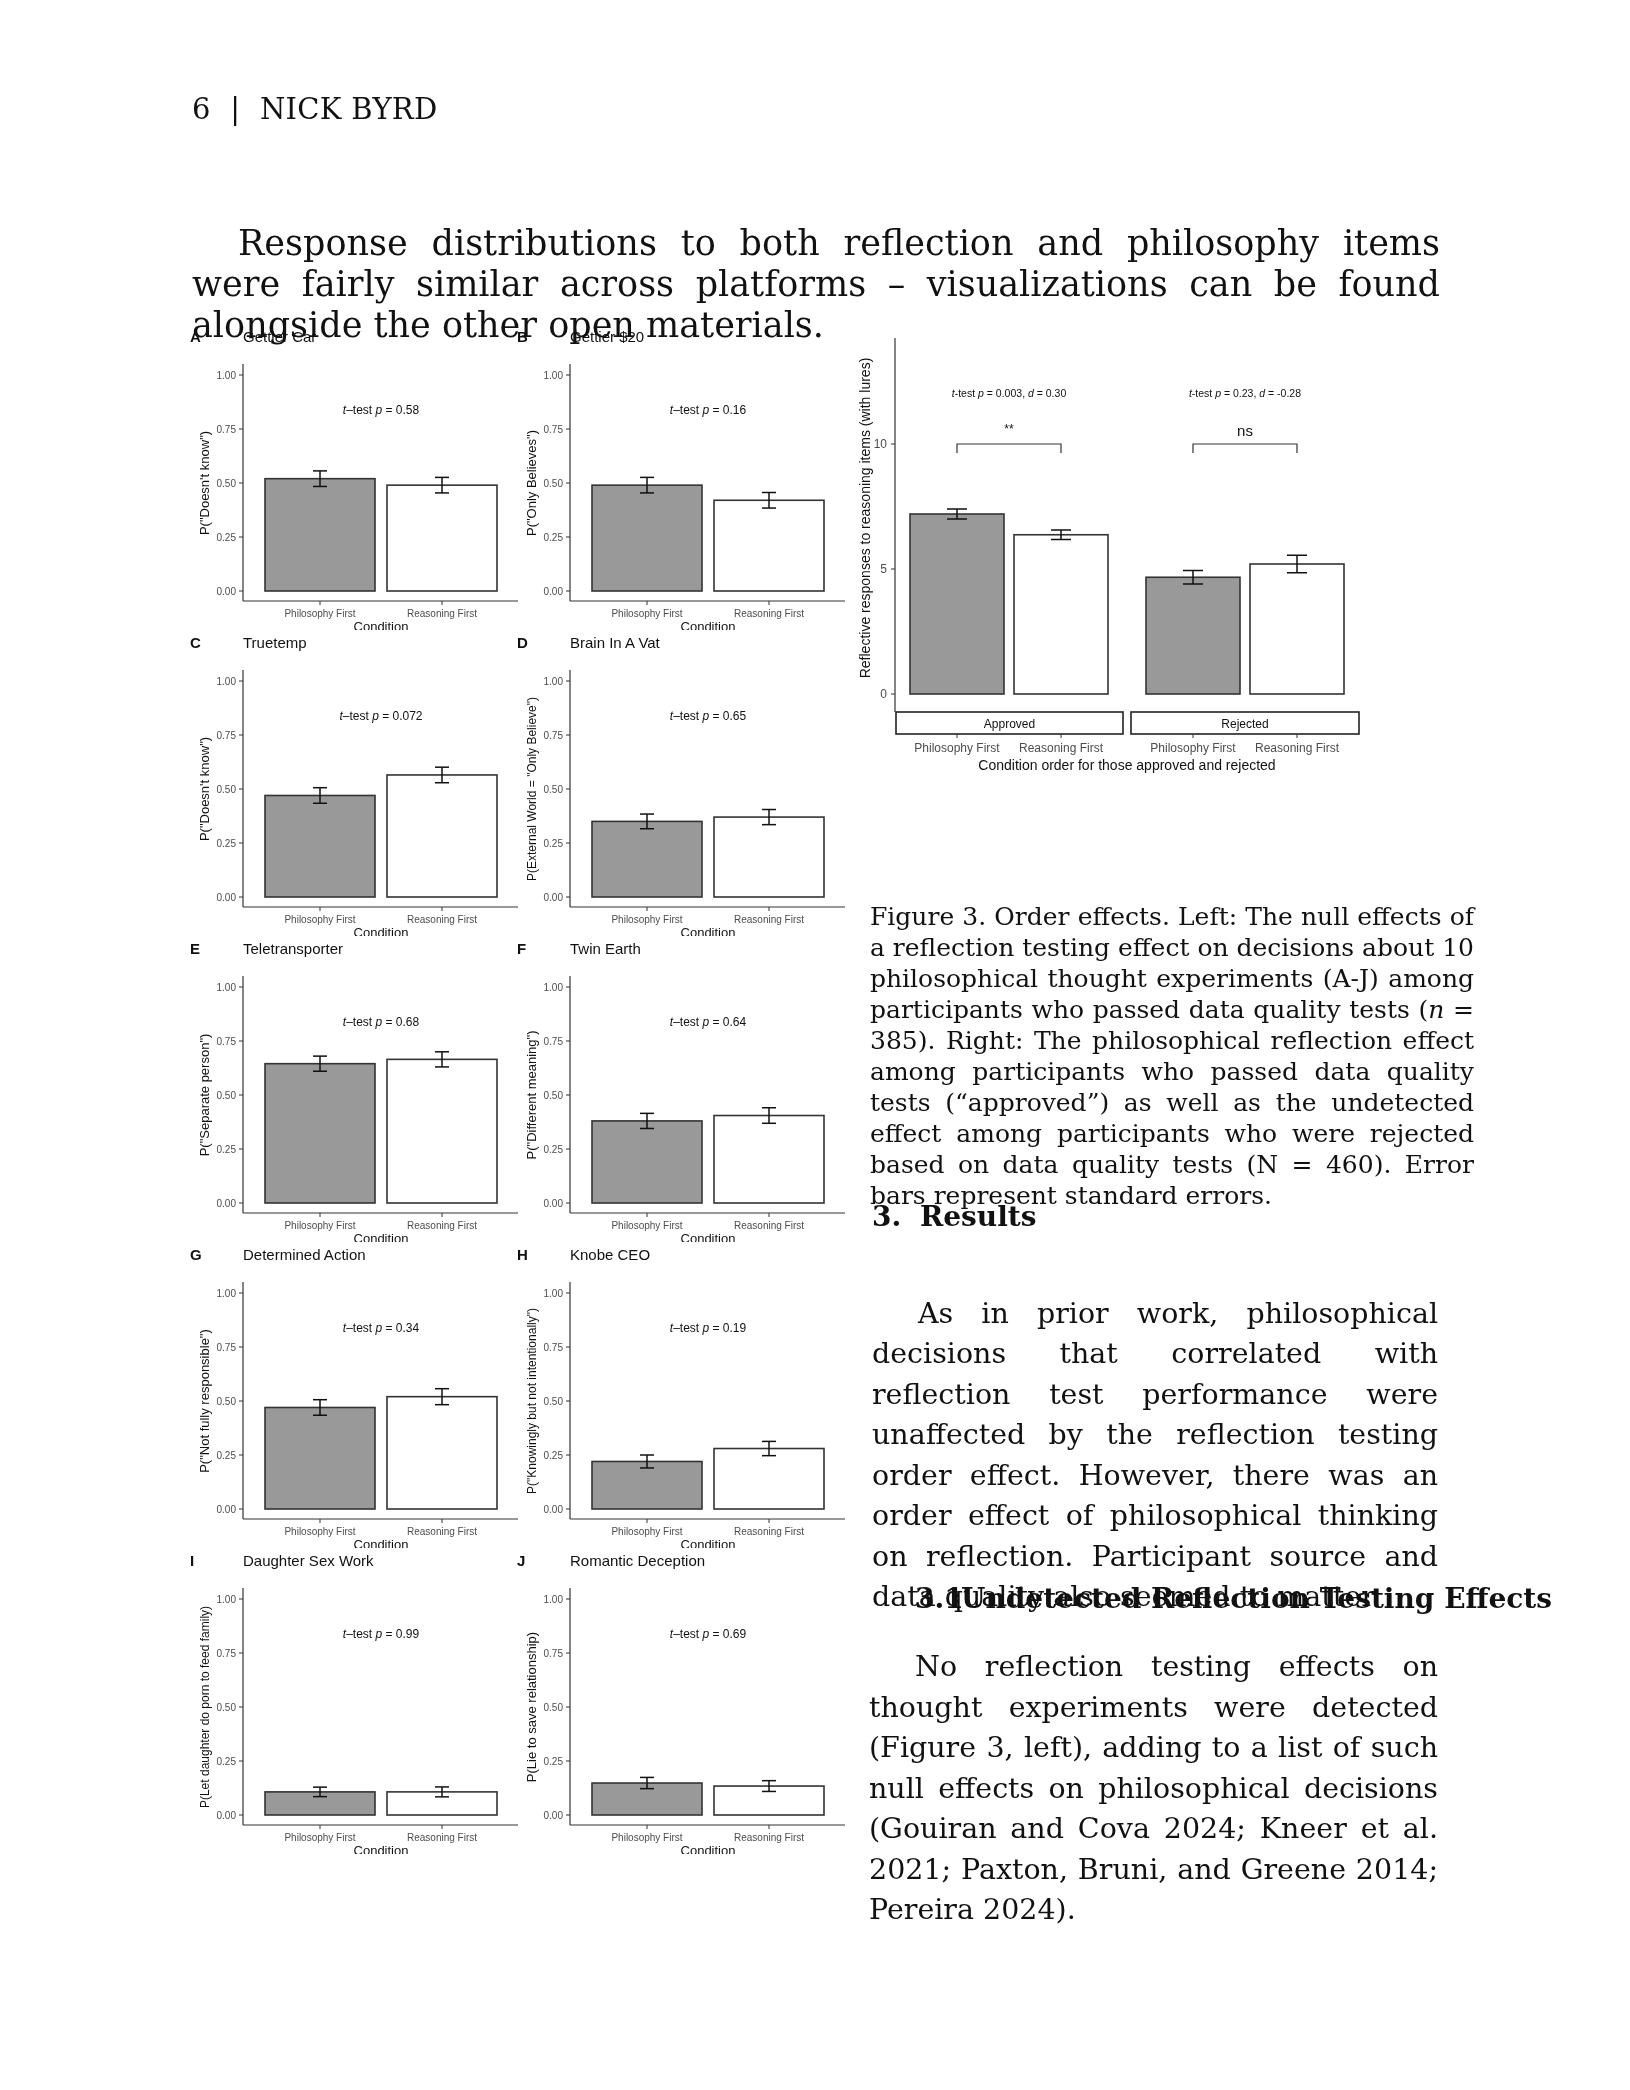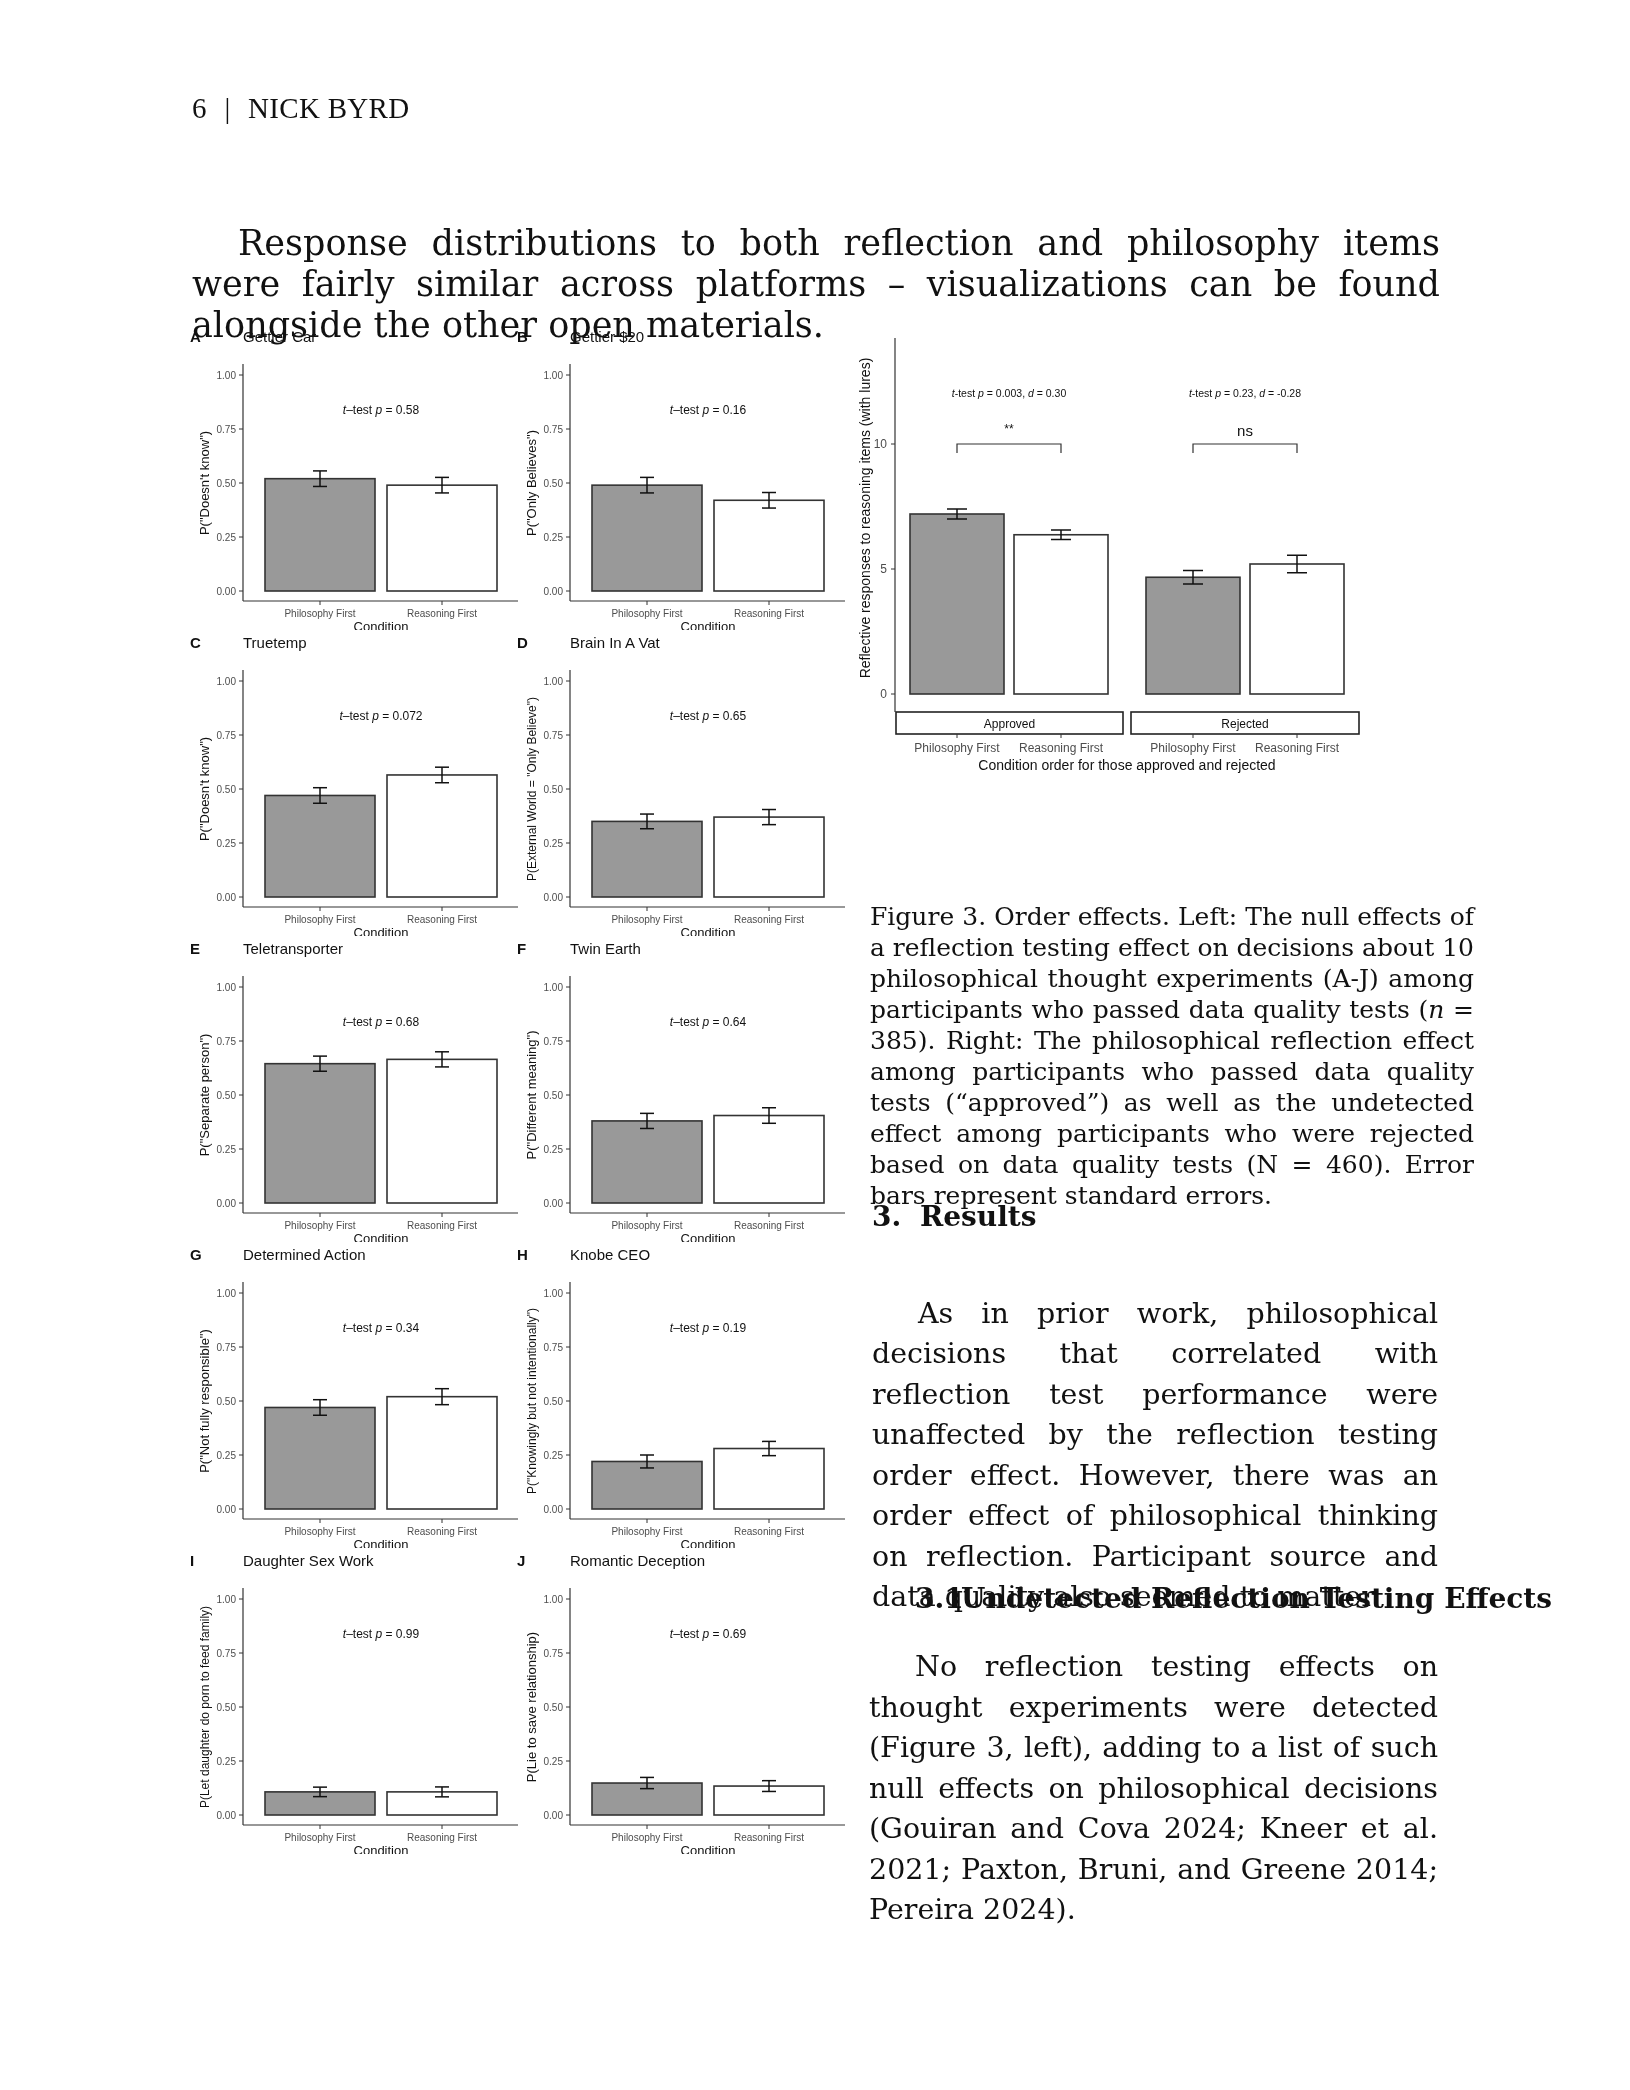--- a/index.html
+++ b/index.html
@@ -1,19 +1,19 @@
 <!DOCTYPE html>
 <html><head>
 <meta charset="utf-8">
 <style>
   html, body { margin: 0; padding: 0; background: #ffffff; }
   body { width: 1630px; height: 2090px; position: relative; overflow: hidden; color: #111; }
   .serif { font-family: "DejaVu Serif", "Liberation Serif", serif; }
 
-  #running-head { position: absolute; left: 192px; top: 92px; font-size: 29px; letter-spacing: 0.3px; font-family: Liberation Serif, serif; }
+  #running-head { position: absolute; left: 192px; top: 92px; font-size: 29px; letter-spacing: 0.3px; }
   #intro-para { position: absolute; left: 192px; top: 188px; width: 1248px; font-size: 35px; line-height: 41px; text-align: justify; text-indent: 46px; }
 
   #panel-grid { position: absolute; left: 190px; top: 325px; width: 660px; height: 1545px; }
   .panel { position: absolute; width: 330px; height: 305px; }
   .panel svg { position: absolute; left: 0; top: 0; }
 
   #fig-right { position: absolute; left: 852px; top: 330px; width: 600px; height: 450px; }
 
   #caption { position: absolute; left: 870px; top: 876px; width: 604px; font-size: 25px; line-height: 31px; text-align: justify; }
   #caption i { font-style: italic; }

